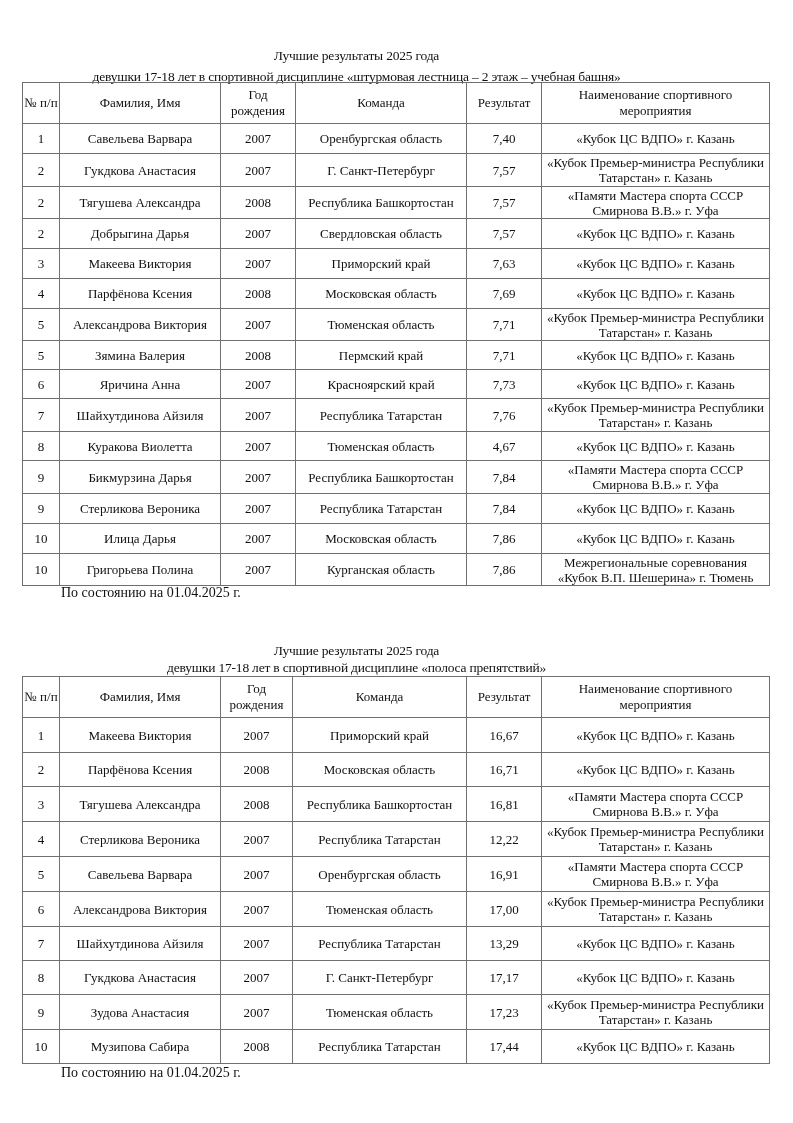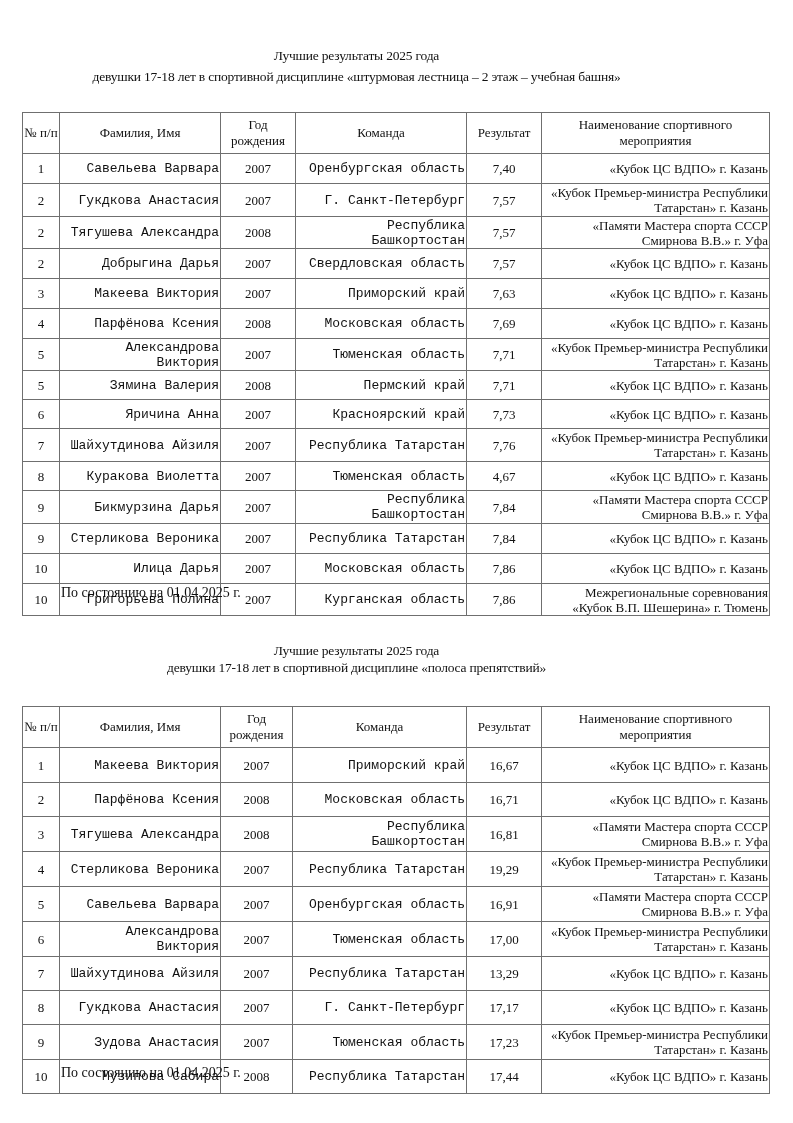--- a/index.html
+++ b/index.html
@@ -6,31 +6,31 @@
   body {
     width: 793px; height: 1123px; position: relative; overflow: hidden;
     font-family: "Liberation Serif", "DejaVu Serif", serif; color: #111;
   }
   .title {
     position: absolute; left: 0; width: 713px; text-align: center;
     font-size: 13.5px; line-height: 17px; letter-spacing: -0.2px;
   }
   table.res {
     position: absolute; left: 22px; width: 747px;
-    border-collapse: collapse; table-layout: fixed; margin-top: 30px;
+    border-collapse: collapse; table-layout: fixed;
   }
   table.res td, table.res th {
     border: 1px solid #6f6f6f; padding: 0 1px; font-weight: normal;
     vertical-align: middle; overflow: hidden;
   }
   table.res th { font-size: 13px; line-height: 16px; text-align: center; }
   table.res td { font-size: 13px; line-height: 15px; }
   td.c { text-align: center; }
-  td.l { text-align: right; font-family: Liberation Mono, monospace; }
-  td.ev { font-size: 11px; line-height: 13px; text-align: right; padding-left: 1px; }
+  td.l { text-align: center; }
+  td.ev { font-size: 11px; line-height: 13px; text-align: center; padding-left: 1px; }
   th.team1 { vertical-align: bottom; padding-bottom: 3px; }
   .note {
     position: absolute; left: 61px; font-size: 14px; line-height: 13px;
   }
   #t1 { top: 82px; }
   #t1 thead tr { height: 41px; }
   #t2 { top: 676px; }
   #t2 thead tr { height: 41px; }
 </style>
 </head>
@@ -228,21 +228,21 @@
         <td class="c">2008</td>
         <td class="l">Республика Башкортостан</td>
         <td class="c">16,81</td>
         <td class="ev">«Памяти Мастера спорта СССР Смирнова В.В.» г. Уфа</td>
       </tr>
       <tr style="height: 35px;">
         <td class="c">4</td>
         <td class="l">Стерликова Вероника</td>
         <td class="c">2007</td>
         <td class="l">Республика Татарстан</td>
-        <td class="c">19,29</td>
+        <td class="c">12,22</td>
         <td class="ev">«Кубок Премьер-министра Республики Татарстан» г. Казань</td>
       </tr>
       <tr style="height: 35px;">
         <td class="c">5</td>
         <td class="l">Савельева Варвара</td>
         <td class="c">2007</td>
         <td class="l">Оренбургская область</td>
         <td class="c">16,91</td>
         <td class="ev">«Памяти Мастера спорта СССР Смирнова В.В.» г. Уфа</td>
       </tr>

